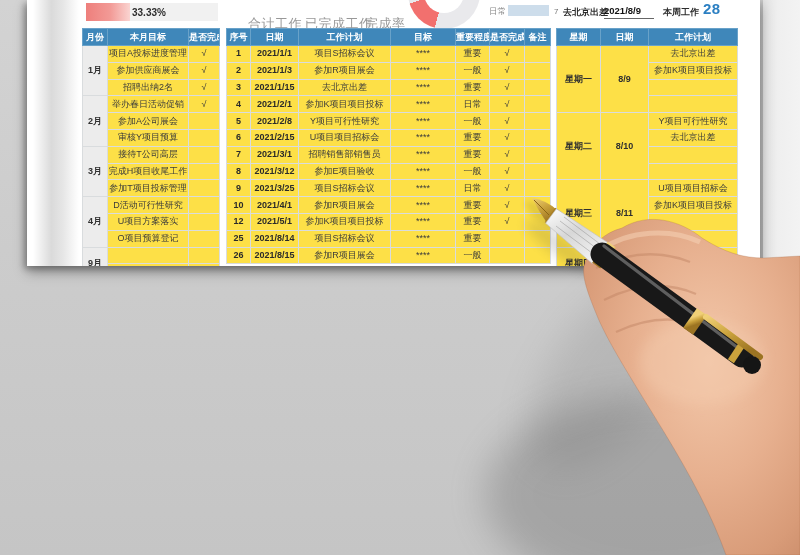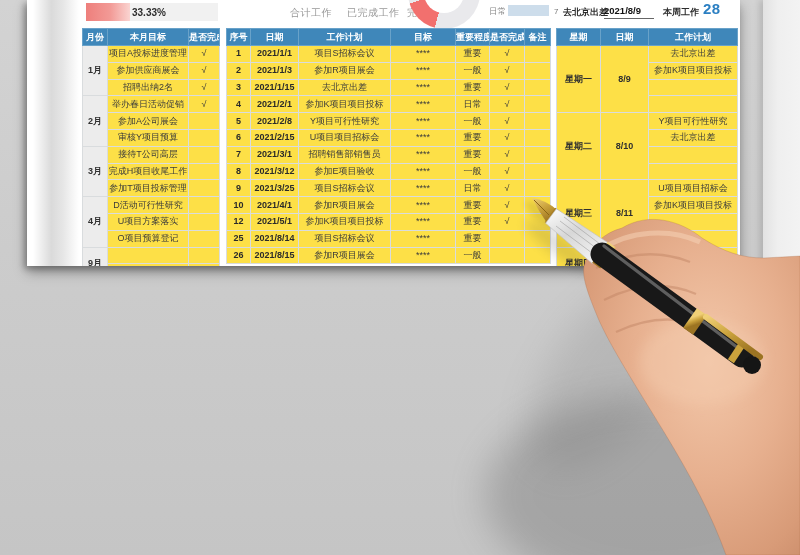--- a/index.html
+++ b/index.html
@@ -13,32 +13,33 @@
   #right-sheet{
     position:absolute;left:763px;top:0;width:37px;height:272px;
     background:linear-gradient(90deg,#e2e2e2,#efefef 40%,#f3f3f3);
     box-shadow:-4px 0 6px rgba(0,0,0,0.12);
   }
   
   #paper{
     position:absolute;left:27px;top:0;width:713px;height:266px;background:#ffffff;
     box-shadow:-3px 3px 6px rgba(0,0,0,0.25), 0 6px 12px rgba(0,0,0,0.35);
     overflow:hidden;
+    padding-left:20px;
   }
   #paper-curl{
     position:absolute;left:6px;top:0;width:46px;height:100%;
     background:linear-gradient(90deg,#ffffff 0%,#dadada 40%,#e6e6e6 65%,#ffffff 100%);
   }
   
   .abs{position:absolute;}
   #progress-track{left:59px;top:3px;width:132px;height:18px;background:#f1f1f1;}
   #progress-fill{position:absolute;left:0;top:0;height:100%;width:33.33%;
     background:linear-gradient(90deg,#ee7f7c 0%,#f29a96 55%,#fad4d1 100%);}
   #progress-label{position:absolute;left:46px;top:4px;font-size:10px;font-weight:700;color:#2e2e2e;}
-  .sum-label{top:6px;font-size:10px;color:#989898;letter-spacing:.5px;margin-left:42px;}
+  .sum-label{top:15px;font-size:13px;color:#989898;letter-spacing:.5px;}
   #donut{
     left:381px;top:-43px;width:72px;height:72px;border-radius:50%;
     background:conic-gradient(#e9e9ec 0deg 195deg,#f2706e 195deg 253deg,#e9e9ec 253deg 360deg);
   }
   #donut::after{content:"";position:absolute;left:16px;top:16px;width:40px;height:40px;border-radius:50%;background:#fff;}
   #daily-label{left:462px;top:6px;font-size:8.5px;color:#8c8c8c;}
   #daily-bar{left:481px;top:5px;width:41px;height:11px;background:#cdddeb;}
   #daily-value{left:527px;top:7px;font-size:8px;color:#777;}
   #start-label{left:536px;top:6px;font-size:9px;font-weight:600;color:#2c2c2c;}
   #start-date{left:577px;top:5px;width:50px;font-size:9.5px;font-weight:700;color:#111;

